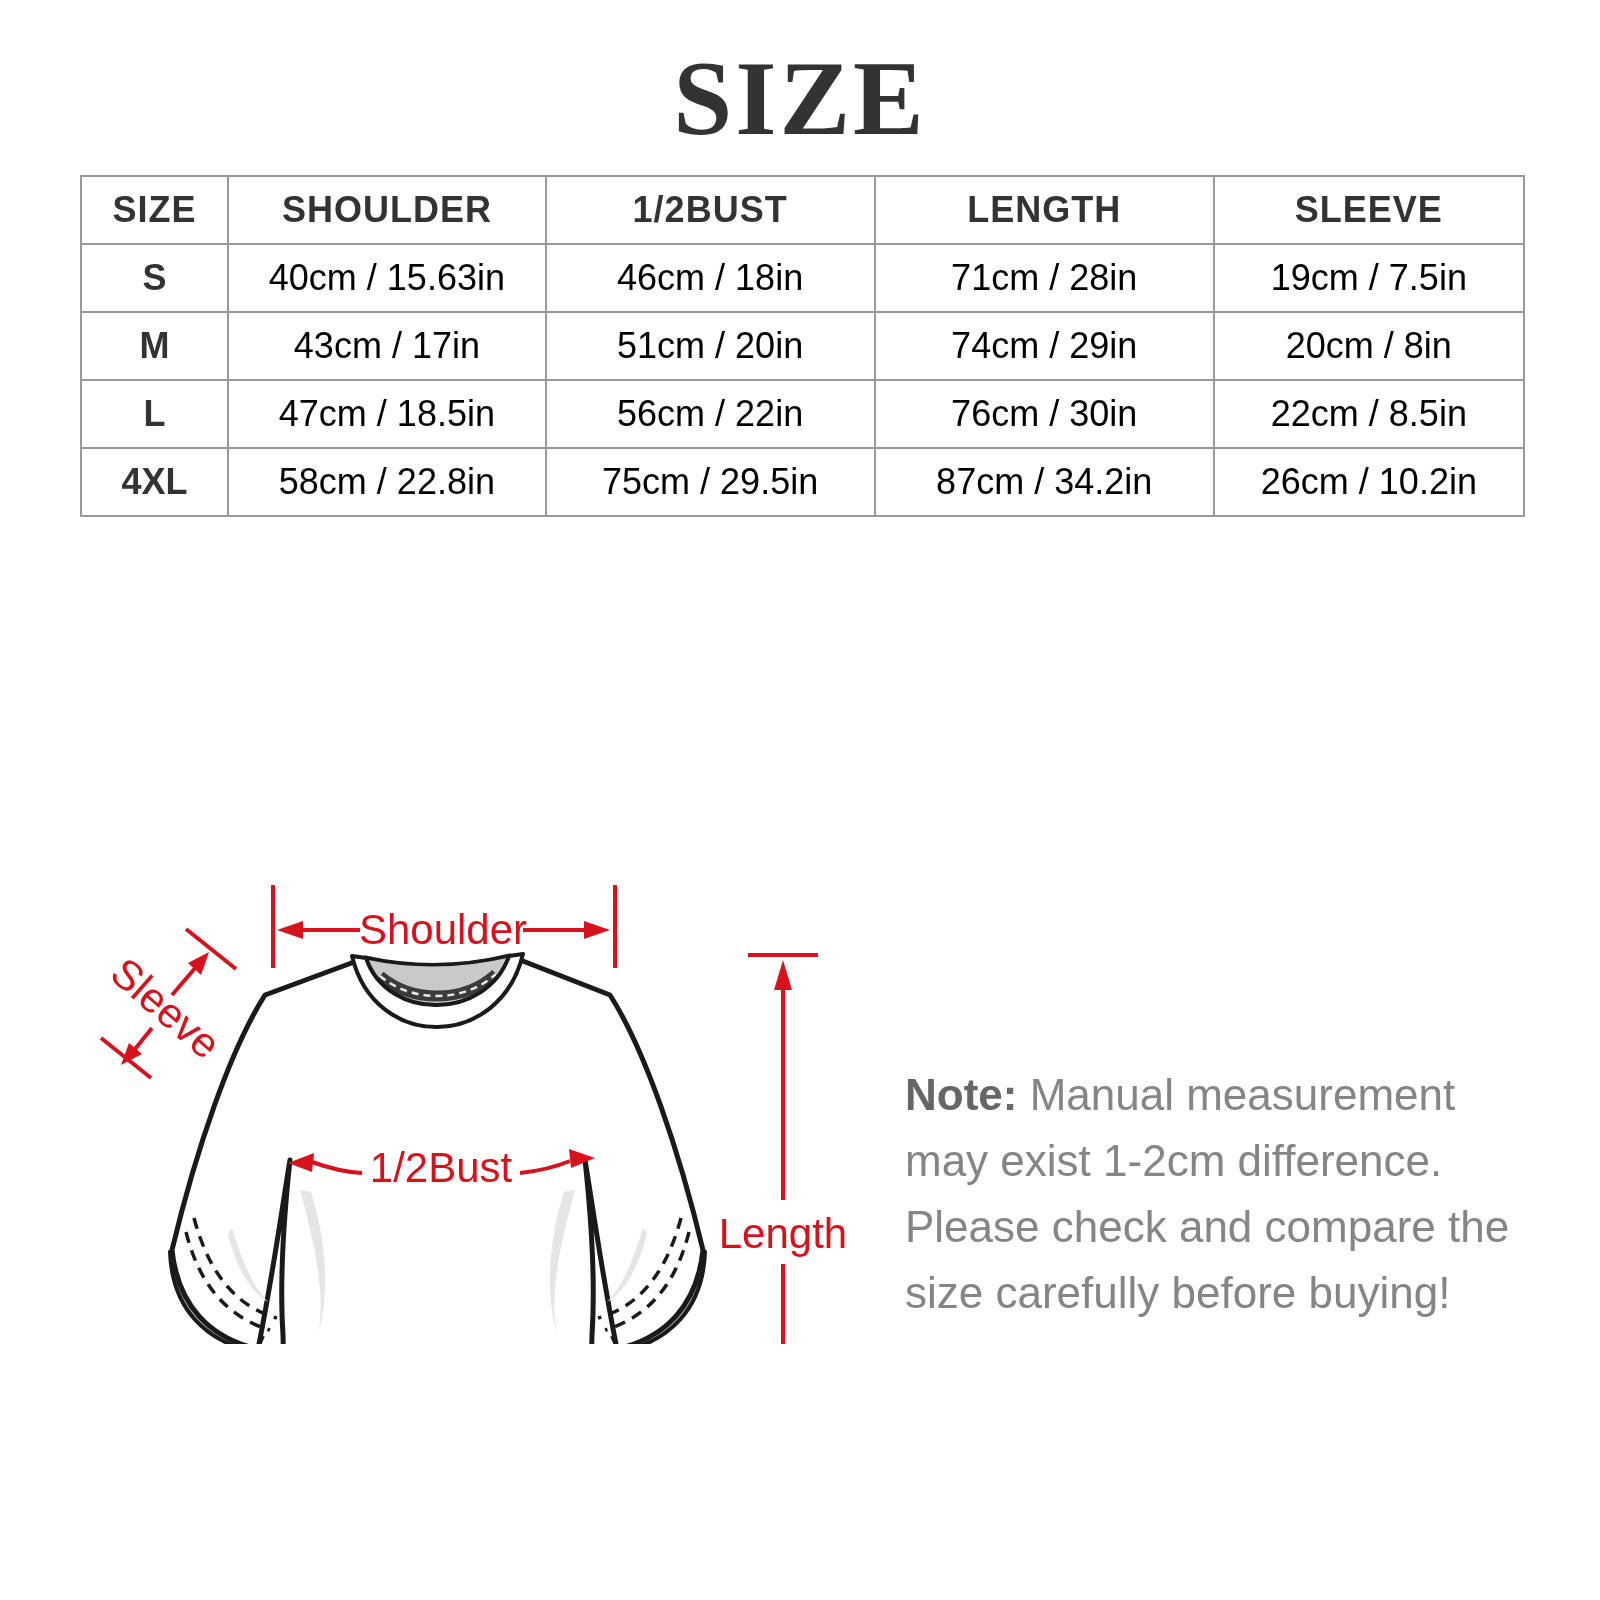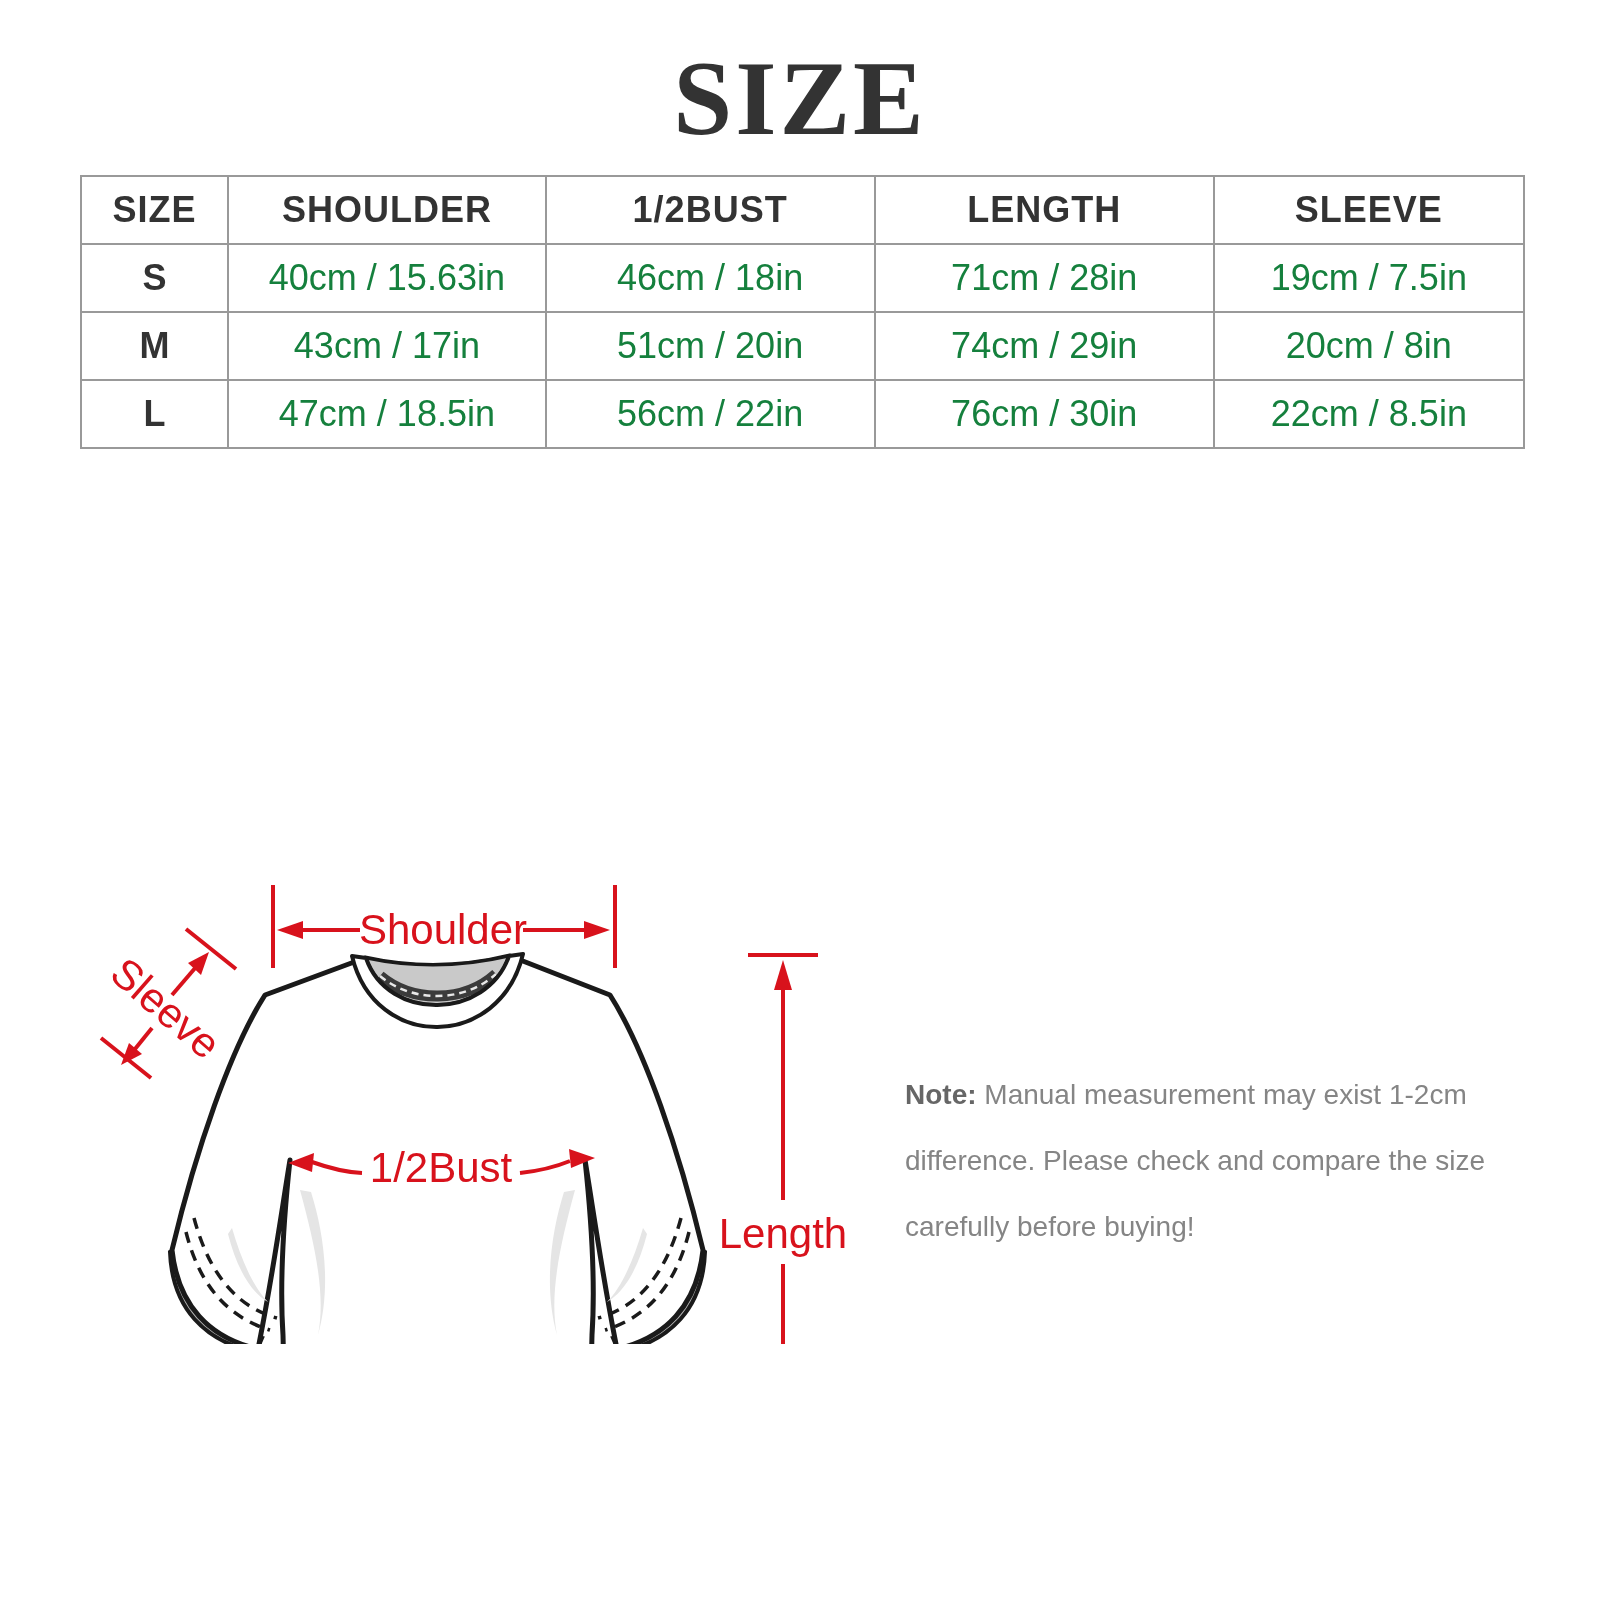--- a/index.html
+++ b/index.html
@@ -11,24 +11,24 @@
   table.size-table{position:absolute;left:80px;top:175px;width:1445px;
          border-collapse:collapse;table-layout:fixed;}
   table.size-table col.c0{width:10.2%;} table.size-table col.c1{width:22.0%;}
   table.size-table col.c2{width:22.8%;} table.size-table col.c3{width:23.5%;}
   table.size-table col.c4{width:21.5%;}
   table.size-table th, table.size-table td{
          border:2px solid #999999;height:66px;text-align:center;vertical-align:middle;
          padding:0;}
   table.size-table th{font-size:36px;font-weight:bold;color:#333333;letter-spacing:1px;}
   td.size-cell{font-size:36px;font-weight:bold;color:#333333;}
-  td.val-cell{font-size:36px;font-weight:normal;color:#15803d;border-radius:14px;}
+  td.val-cell{font-size:36px;font-weight:normal;color:#000000;border-radius:14px;}
   .diagram{position:absolute;left:0;top:860px;width:1600px;height:740px;}
   .note{position:absolute;left:905px;top:1062px;width:614px;
-        font-size:28px;line-height:66px;color:#858585;}
+        font-size:44px;line-height:66px;color:#858585;}
   .note b{color:#666666;}
   .red-label{font-size:42px;fill:#d8121c;font-family:"Liberation Sans",sans-serif;}
 </style>
 </head>
 <body>
 
 <div class="page">
 
   <div class="title">SIZE</div>
 
@@ -63,20 +63,27 @@
         <td class="val-cell">51cm / 20in</td>
         <td class="val-cell">74cm / 29in</td>
         <td class="val-cell">20cm / 8in</td>
       </tr>
       <tr>
         <td class="size-cell">L</td>
         <td class="val-cell">47cm / 18.5in</td>
         <td class="val-cell">56cm / 22in</td>
         <td class="val-cell">76cm / 30in</td>
         <td class="val-cell">22cm / 8.5in</td>
+      </tr>
+      <tr>
+        <td class="size-cell">4XL</td>
+        <td class="val-cell">58cm / 22.8in</td>
+        <td class="val-cell">75cm / 29.5in</td>
+        <td class="val-cell">87cm / 34.2in</td>
+        <td class="val-cell">26cm / 10.2in</td>
       </tr>
     </tbody>
   </table>
 
   <svg class="diagram" viewBox="0 0 1600 740" xmlns="http://www.w3.org/2000/svg">
 
     <g>
 
       <path d="M 170,392 C 172,448 205,482 256,492 L 262,478 C 215,470 186,440 178,388 Z" fill="#b5b5b5" stroke="#1a1a1a" stroke-width="4"></path>
       <path d="M 705,392 C 703,448 670,482 619,492 L 613,478 C 660,470 689,440 697,388 Z" fill="#b5b5b5" stroke="#1a1a1a" stroke-width="4"></path>

